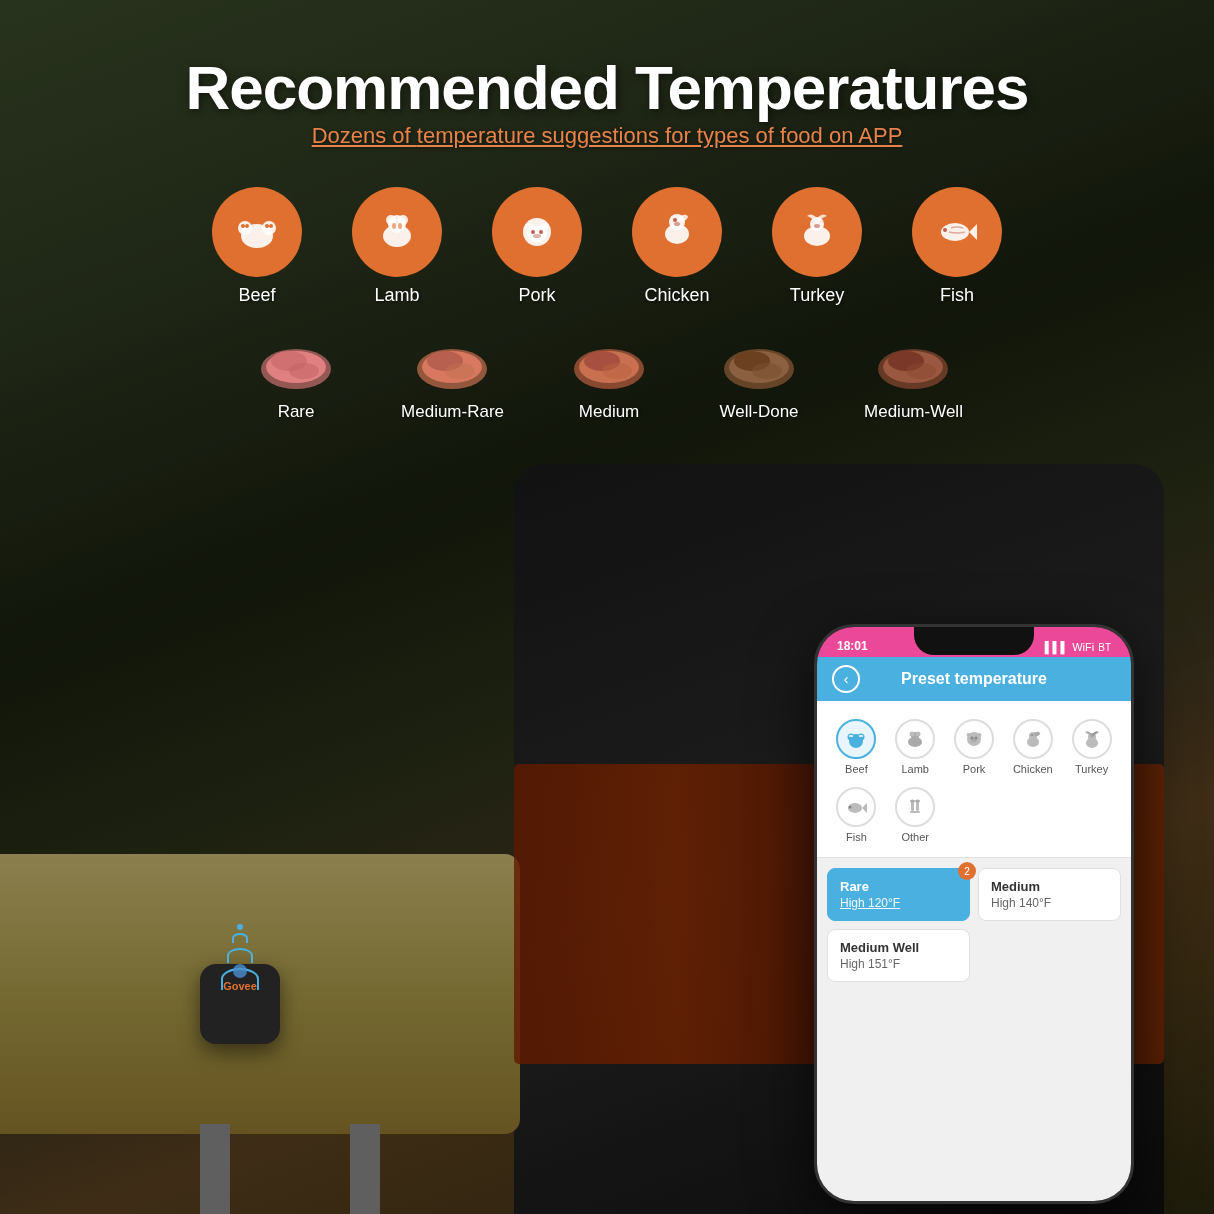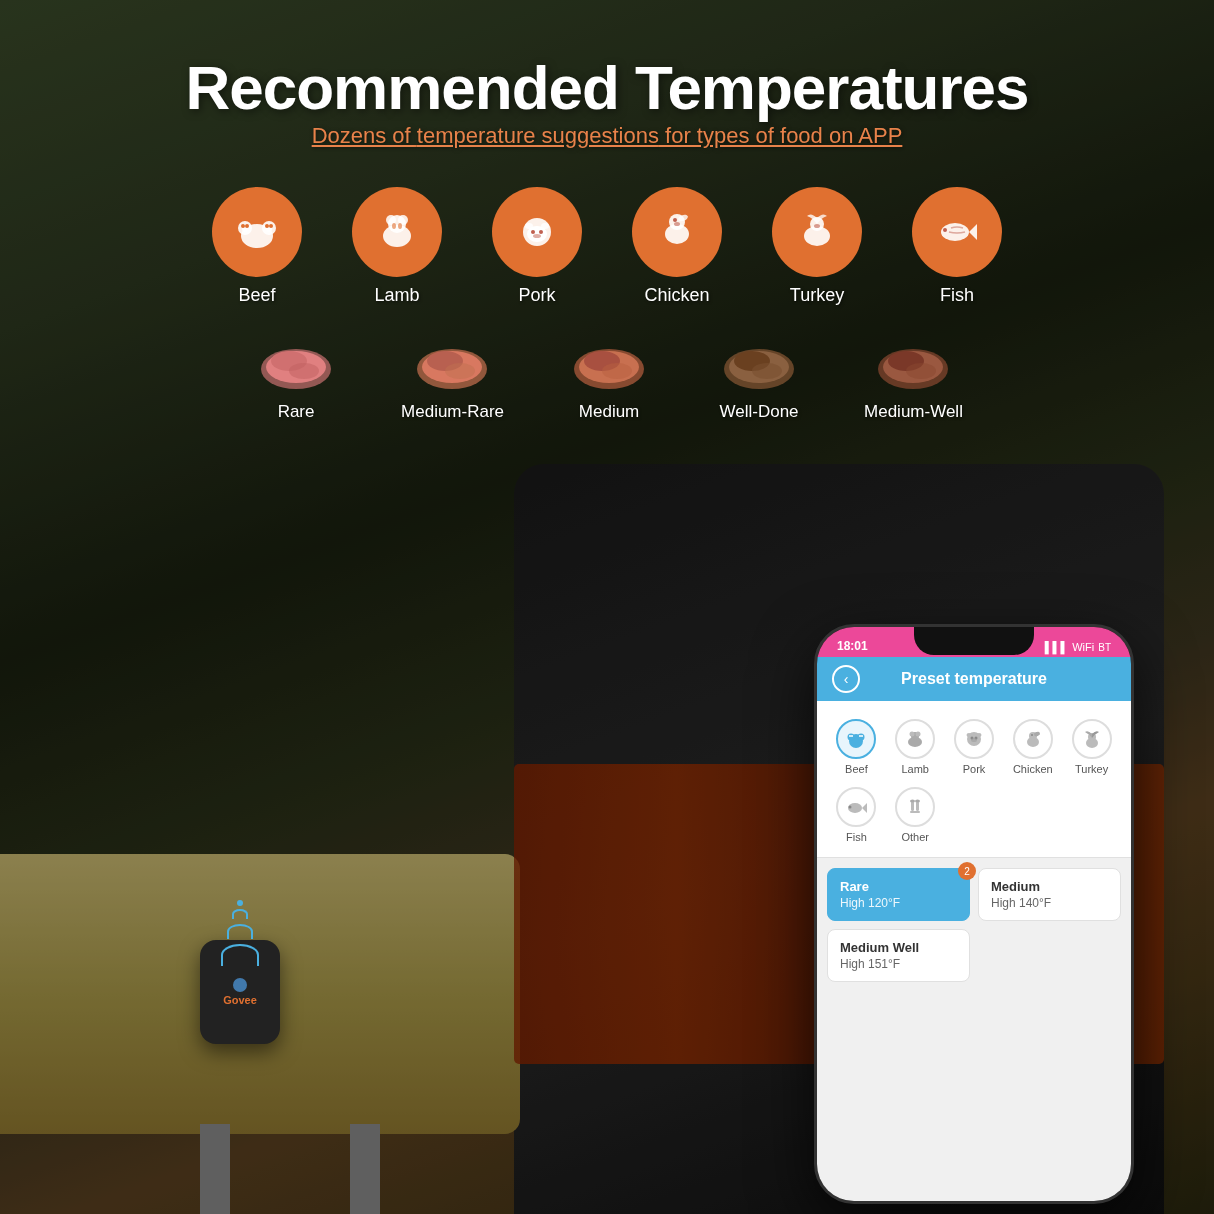--- a/index.html
+++ b/index.html
@@ -272,20 +272,21 @@
     }
 
     .preset-temp {
       font-size: 12px;
       color: #666;
       margin-top: 2px;
     }
 
     .preset-card.active .preset-temp {
       color: rgba(255,255,255,0.9);
+      text-decoration: underline;
     }
 
     .preset-badge {
       position: absolute;
       top: -6px;
       right: -6px;
       background: #e07030;
       color: white;
       font-size: 10px;
       width: 18px;
@@ -303,25 +304,25 @@
     
     .device-area {
       position: absolute;
       bottom: 170px;
       left: 200px;
       z-index: 20;
     }
 
     .device {
       width: 80px;
-      height: 104px;
+      height: 80px;
       background: #222;
       border-radius: 16px;
       display: flex;
-      align-items: center;
+      align-items: flex-start;
       justify-content: center;
       box-shadow: 0 8px 20px rgba(0,0,0,0.5);
     }
 
     .device-logo {
       color: #e07030;
       font-size: 14px;
       font-weight: bold;
     }
 

